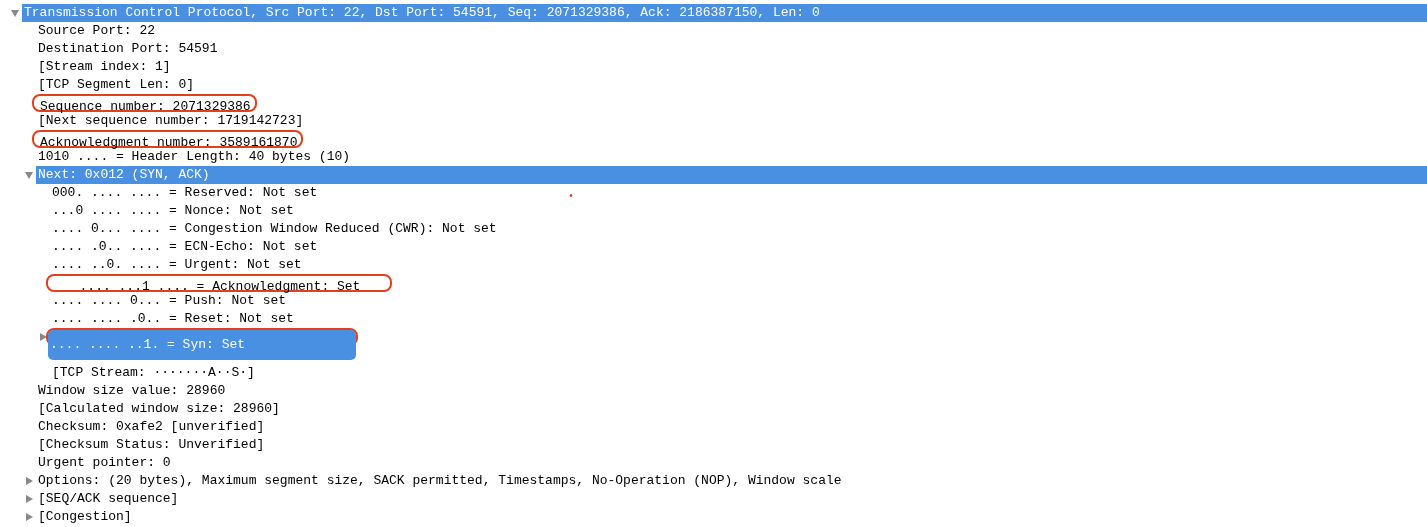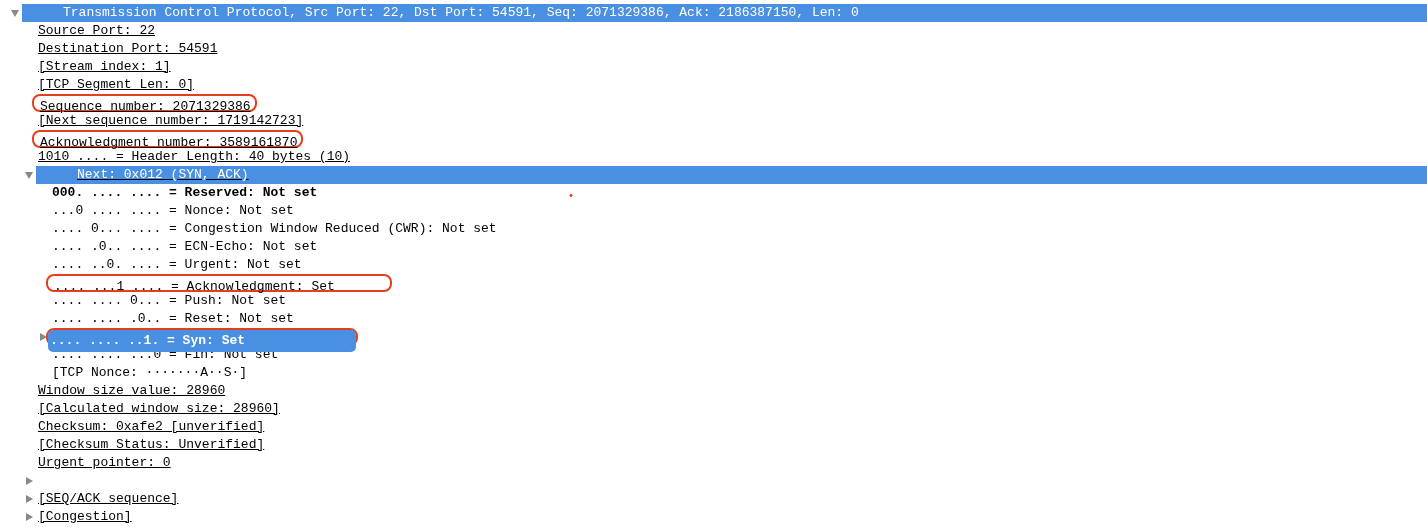--- a/index.html
+++ b/index.html
@@ -31,39 +31,38 @@
   .cell {
     padding-left: 2px;
   }
   .sel-wrap {
     flex: 1;
     background: #4a90e2;
     color: #fff;
     height: 18px;
     display: flex;
     align-items: flex-end;
-    padding-left: 39px;
-  }
-  .i1 { padding-left: 14px; text-decoration: underline; }
+  }
+  .i1 { padding-left: 14px; }
   .i2 { padding-left: 28px; }
   .hl {
     border: 2px solid #e53e1a;
     border-radius: 8px;
     padding: 4px 4px;
     margin-left: -4px;
     display: inline-block;
     height: 18px;
     line-height: 14px;
   }
   .red-dot {
     color: #e53e1a;
     position: absolute;
     font-size: 10px;
   }
-  .rel { position: relative; font-weight: bold; }
+  .rel { position: relative; }
 </style>
 </head>
 <body>
 
 <div class="row">
   <span class="toggle">
     <svg viewBox="0 0 10 10">
         <polygon points="1,2 9,2 5,9" fill="#888"></polygon>
       </svg>
   </span>
@@ -132,51 +131,51 @@
 <div class="row i2">
   <span class="toggle"></span>
   <span class="cell">.... .0.. .... = ECN-Echo: Not set</span>
 </div>
 <div class="row i2">
   <span class="toggle"></span>
   <span class="cell">.... ..0. .... = Urgent: Not set</span>
 </div>
 <div class="row i2">
   <span class="toggle"></span>
-  <span class="hl" style="min-width:346px;"><span class="cell">.... ...1 .... = Acknowledgment: Set</span></span>
+  <span class="hl" style="min-width:346px;text-align:center;"><span class="cell">.... ...1 .... = Acknowledgment: Set</span></span>
 </div>
 <div class="row i2">
   <span class="toggle"></span>
   <span class="cell">.... .... 0... = Push: Not set</span>
 </div>
 <div class="row i2">
   <span class="toggle"></span>
   <span class="cell">.... .... .0.. = Reset: Not set</span>
 </div>
 
 <div class="row i2 rel">
   <span class="toggle">
     <svg viewBox="0 0 10 10">
         <polygon points="2,1 2,9 9,5" fill="#888"></polygon>
       </svg>
   </span>
   <span class="hl" style="min-width:312px;padding:0;">
-    <span style="background:#4a90e2;color:#fff;display:inline-flex;align-items:center;height:22px;min-width:308px;border-radius:5px;">
+    <span style="background:#4a90e2;color:#fff;display:inline-flex;align-items:center;height:30px;min-width:308px;border-radius:5px;">
       <span class="cell">.... .... ..1. = Syn: Set</span>
     </span>
   </span>
 </div>
 
 <div class="row i2">
   <span class="toggle"></span>
   <span class="cell">.... .... ...0 = Fin: Not set</span>
 </div>
 <div class="row i2">
   <span class="toggle"></span>
-  <span class="cell">[TCP Nonce: ·······A··S·]</span>
+  <span class="cell">[TCP Stream: ·······A··S·]</span>
 </div>
 
 <div class="row i1">
   <span class="toggle"></span>
   <span class="cell">Window size value: 28960</span>
 </div>
 <div class="row i1">
   <span class="toggle"></span>
   <span class="cell">[Calculated window size: 28960]</span>
 </div>
@@ -191,20 +190,21 @@
 <div class="row i1">
   <span class="toggle"></span>
   <span class="cell">Urgent pointer: 0</span>
 </div>
 <div class="row i1">
   <span class="toggle">
     <svg viewBox="0 0 10 10">
         <polygon points="2,1 2,9 9,5" fill="#888"></polygon>
       </svg>
   </span>
+  <span class="cell">Options: (20 bytes), Maximum segment size, SACK permitted, Timestamps, No-Operation (NOP), Window scale</span>
 </div>
 <div class="row i1">
   <span class="toggle">
     <svg viewBox="0 0 10 10">
         <polygon points="2,1 2,9 9,5" fill="#888"></polygon>
       </svg>
   </span>
   <span class="cell">[SEQ/ACK sequence]</span>
 </div>
 <div class="row i1">

